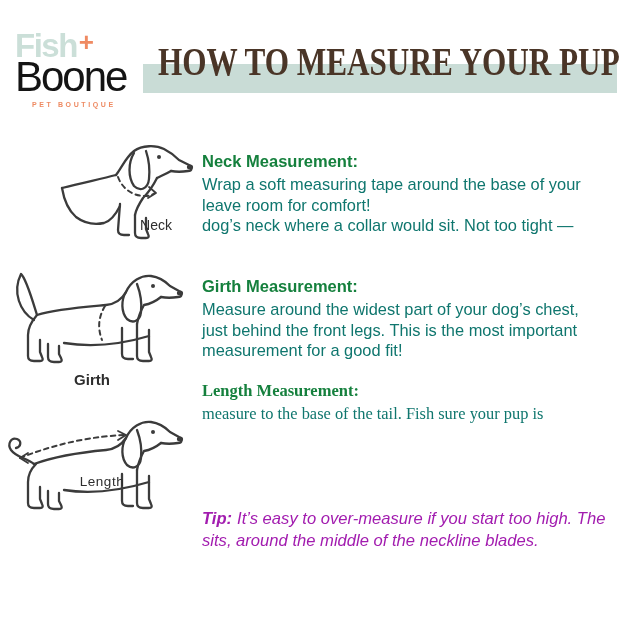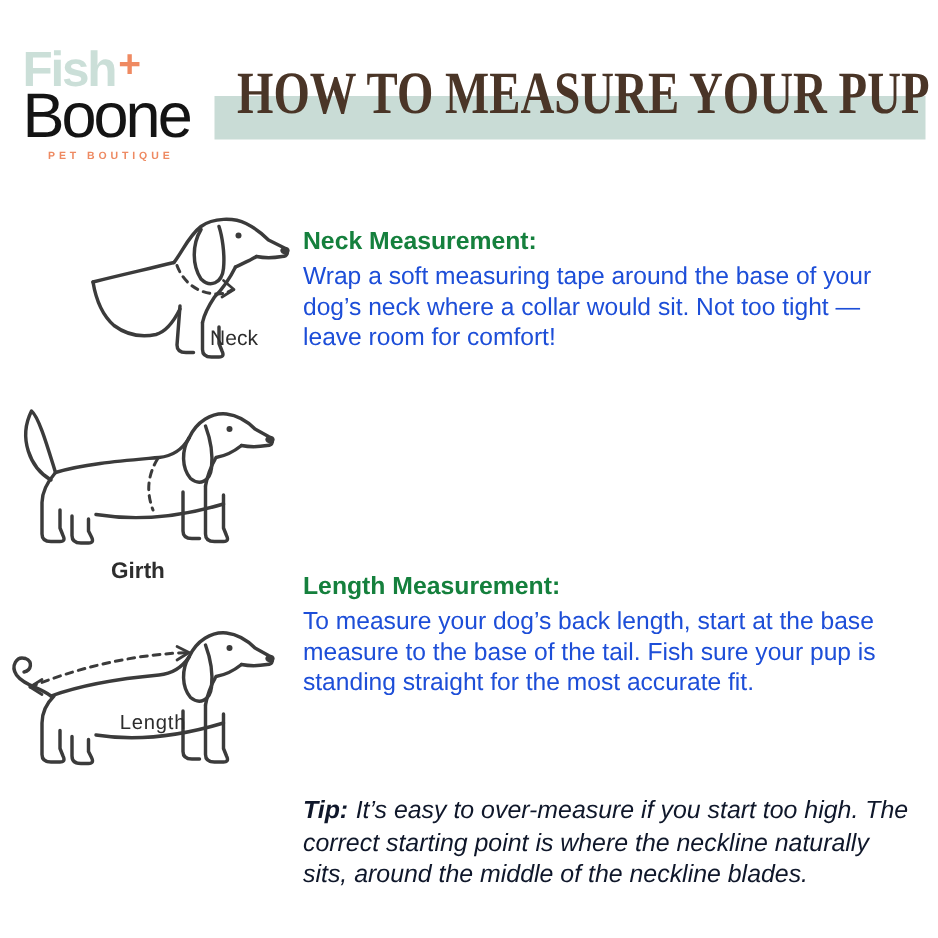--- a/index.html
+++ b/index.html
@@ -20,26 +20,26 @@
   .title-band { position:absolute; left:143px; top:64px; width:474px; height:29px; background:#c9dcd6; }
   .page-title {
     position:absolute; left:158px; top:38px; white-space:nowrap;
     font-family:"Liberation Serif", serif; font-weight:700; font-size:40px; line-height:48px;
     color:#4a3527; transform:scaleX(0.78); transform-origin:left center; letter-spacing:0px;
   }
 
   
   .sec { position:absolute; left:202px; width:424px; }
   .sec h2 { font-size:16.5px; font-weight:700; color:#15803d; line-height:20px; margin-bottom:3px; }
-  .sec .body div { font-size:16.4px; color:#1d4ed8; line-height:20.5px; white-space:nowrap; }
+  .sec .body div { font-size:16.4px; color:#0f766e; line-height:20.5px; white-space:nowrap; }
   .sec1 { top:151px; }
   .sec2 { top:276px; }
-  .sec3 { top:381px; }
+  .sec3 { top:381px;font-family:Liberation Serif, serif; }
 
-  .tip { position:absolute; left:202px; top:508px; width:424px; font-style:italic; color:#0f172a;margin-top:21px; }
+  .tip { position:absolute; left:202px; top:508px; width:424px; font-style:italic; color:#a21caf; }
   .tip .tip-line, .tip .lines div { font-size:16.6px; line-height:21.5px; white-space:nowrap; }
   .tip b { font-weight:700; margin-right:5px; }
 
   
   .dog { position:absolute; }
   .dog-neck   { left:48px; top:142px; }
   .dog-girth  { left:4px;  top:266px; }
   .dog-length { left:2px;  top:414px; }
   .art { fill:none; stroke:#3b3b3b; stroke-width:2.3; stroke-linecap:round; stroke-linejoin:round; }
   .art .fill { fill:#3b3b3b; stroke:none; }
@@ -119,38 +119,43 @@
       <path d="M18 44 L26 39 M18 44 L26 49" stroke-width="1.8"></path>
       <path d="M124 21 L116 17 M124 21 L116 26" stroke-width="1.8"></path>
     </g>
     <text class="label-length" x="100" y="72" text-anchor="middle">Length</text>
   </svg>
 
   <div class="sec sec1">
     <h2>Neck Measurement:</h2>
     <div class="body">
         <div>Wrap a soft measuring tape around the base of your</div>
+        <div>leave room for comfort!</div>
         <div>dog’s neck where a collar would sit. Not too tight —</div>
-        <div>leave room for comfort!</div>
       </div>
   </div>
 
+  <div class="sec sec2">
+    <h2>Girth Measurement:</h2>
+    <div class="body">
+        <div>Measure around the widest part of your dog’s chest,</div>
+        <div>just behind the front legs. This is the most important</div>
+        <div>measurement for a good fit!</div>
+      </div>
+  </div>
 
   <div class="sec sec3">
     <h2>Length Measurement:</h2>
     <div class="body">
-        <div>To measure your dog’s back length, start at the base</div>
         <div>measure to the base of the tail. Fish sure your pup is</div>
-        <div>standing straight for the most accurate fit.</div>
       </div>
   </div>
 
   <div class="tip">
     <div class="tip-line">
       <b>Tip:</b><span>It’s easy to over-measure if you start too high. The</span>
     </div>
     <div class="lines">
-        <div>correct starting point is where the neckline naturally</div>
         <div>sits, around the middle of the neckline blades.</div>
       </div>
   </div>
 
 </div>
 
 </body></html>

